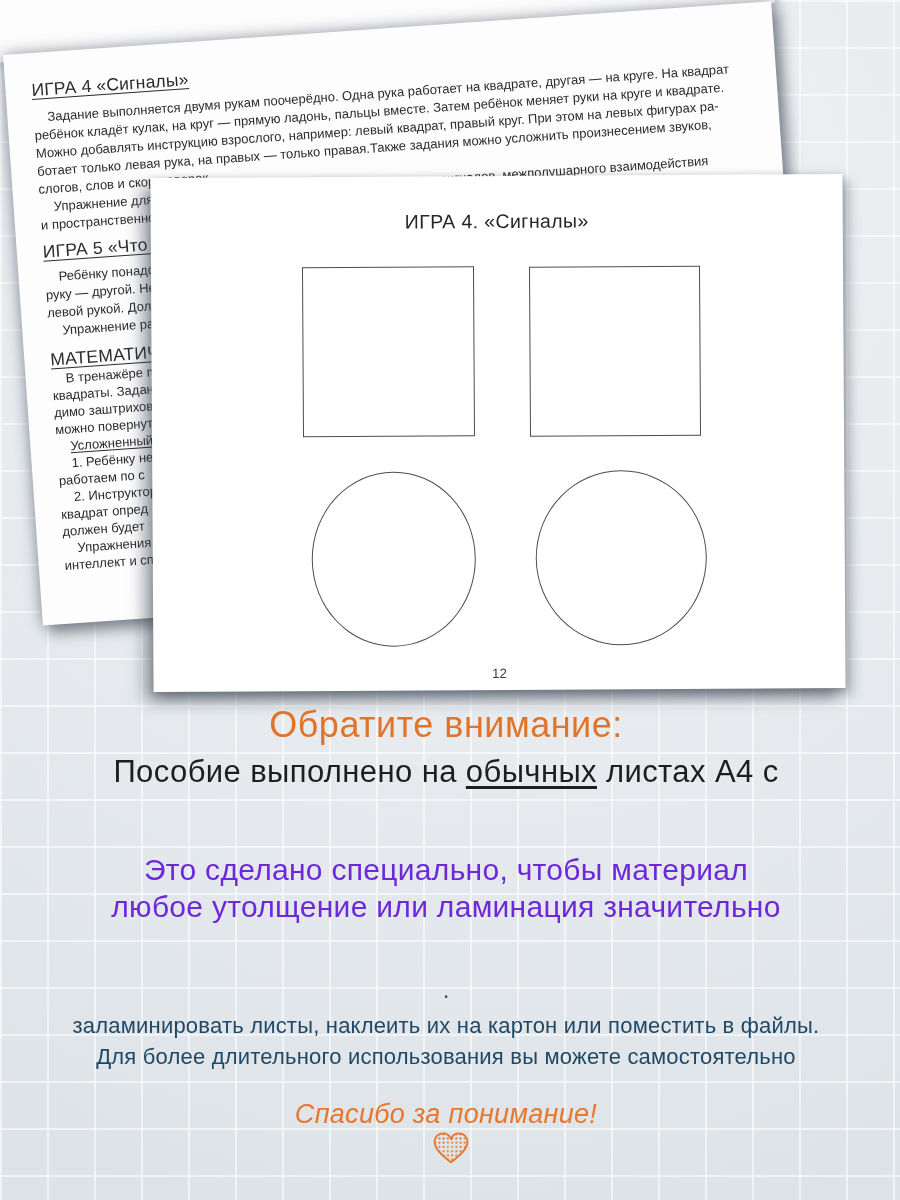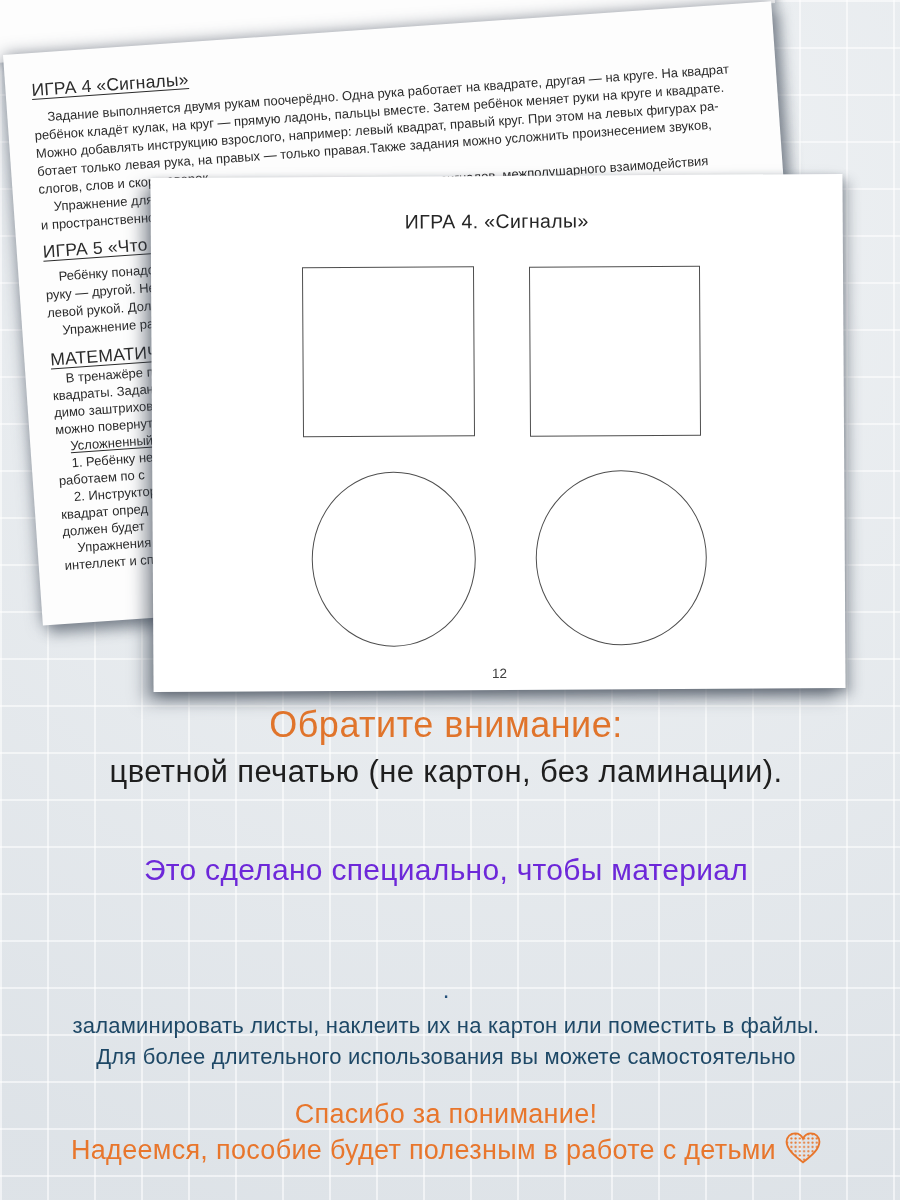--- a/index.html
+++ b/index.html
@@ -60,21 +60,21 @@
            font-size:13.5px; color:#3f3f3f; }
 
   
   .band{ position:absolute; left:0; width:892px; text-align:center; }
   .notice-head{ top:704px; font-size:36px; letter-spacing:.5px; color:#E0742B; }
   .notice-black{ top:752px; font-size:31px; line-height:39px; letter-spacing:.4px; color:#1e1e1e; }
   .u-word{ text-decoration:underline; text-underline-offset:4px; }
   .notice-blue{ top:851px; font-size:30px; line-height:37px; letter-spacing:.3px; color:#6d28d9; }
   .notice-dot{ top:976px; font-size:24px; color:#24517A; }
   .notice-small{ top:1010px; font-size:22px; line-height:31px; letter-spacing:.2px; color:#1E4866; }
-  .notice-thanks{ top:1096px; font-size:27px; line-height:36px; letter-spacing:.3px; color:#E8762C; }
+  .notice-thanks{ top:1096px; font-size:27px; line-height:36px; letter-spacing:.3px; color:#E8762C;font-style:italic; }
   .heart{ vertical-align:-5px; margin-left:9px; }
 </style>
 </head>
 <body>
 
 <div class="sheet page-a"></div>
 
 <div class="sheet page-b">
   <div class="page-b-inner">
     <div class="pb-h pb-h1">ИГРА 4 «Сигналы»</div>
@@ -115,37 +115,38 @@
   <div class="shape sq-left"></div>
   <div class="shape sq-right"></div>
   <div class="shape ov ov-left"></div>
   <div class="shape ov ov-right"></div>
   <div class="pf-num">12</div>
 </div>
 
 <div class="band notice-head">Обратите внимание:</div>
 
 <div class="band notice-black">
-  <div>цветной печатью (не картон, без ламинации).</div>
+  <div><span>Пособие выполнено на </span><span class="u-word">обычных</span><span> листах А4 с</span></div>
 </div>
 
 <div class="band notice-blue">
   <div>Это сделано специально, чтобы материал</div>
+  <div>любое утолщение или ламинация значительно</div>
 </div>
 
 <div class="band notice-dot">.</div>
 
 <div class="band notice-small">
   <div>заламинировать листы, наклеить их на картон или поместить в файлы.</div>
   <div>Для более длительного использования вы можете самостоятельно</div>
 </div>
 
 <div class="band notice-thanks">
   <div>Спасибо за понимание!</div>
-  <div><span>Надеемся, пособие будет полезным в работе с детьми</span><svg class="heart" width="36" height="32" viewBox="0 0 34 30">
+  <div><svg class="heart" width="36" height="32" viewBox="0 0 34 30">
       <defs>
         <pattern id="hd" width="4" height="4" patternUnits="userSpaceOnUse">
           <circle cx="2" cy="2" r="1" fill="#E8762C"></circle>
         </pattern>
       </defs>
       <path d="M17 28.5 C 8.5 21.8, 1.5 15.8, 1.5 9 C 1.5 4.2, 5.3 1.2, 9.6 1.2 C 13 1.2, 15.6 3.2, 17 6.2 C 18.4 3.2, 21 1.2, 24.4 1.2 C 28.7 1.2, 32.5 4.2, 32.5 9 C 32.5 15.8, 25.5 21.8, 17 28.5 Z" fill="url(#hd)" stroke="#E8762C" stroke-width="1.8"></path>
     </svg></div>
 </div>
 
 </body></html>

